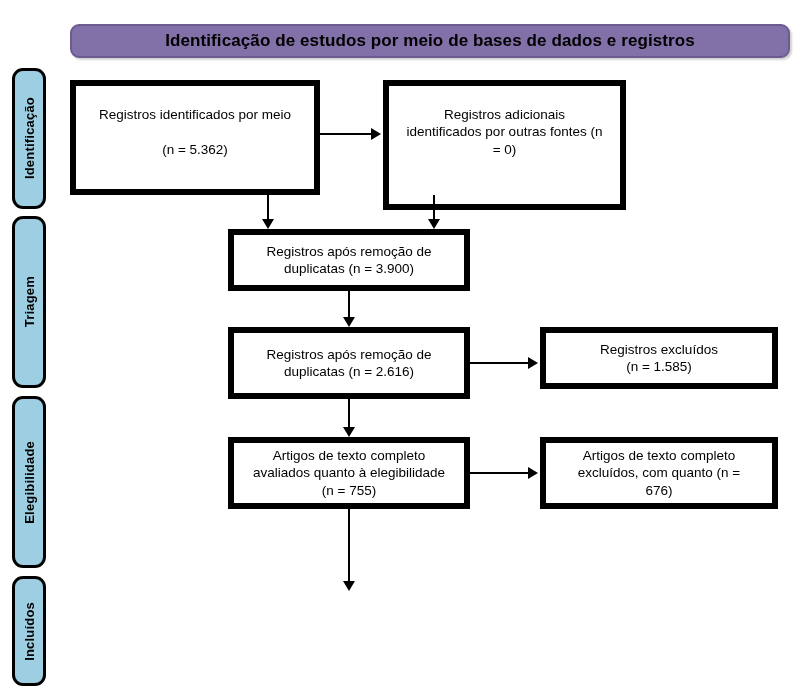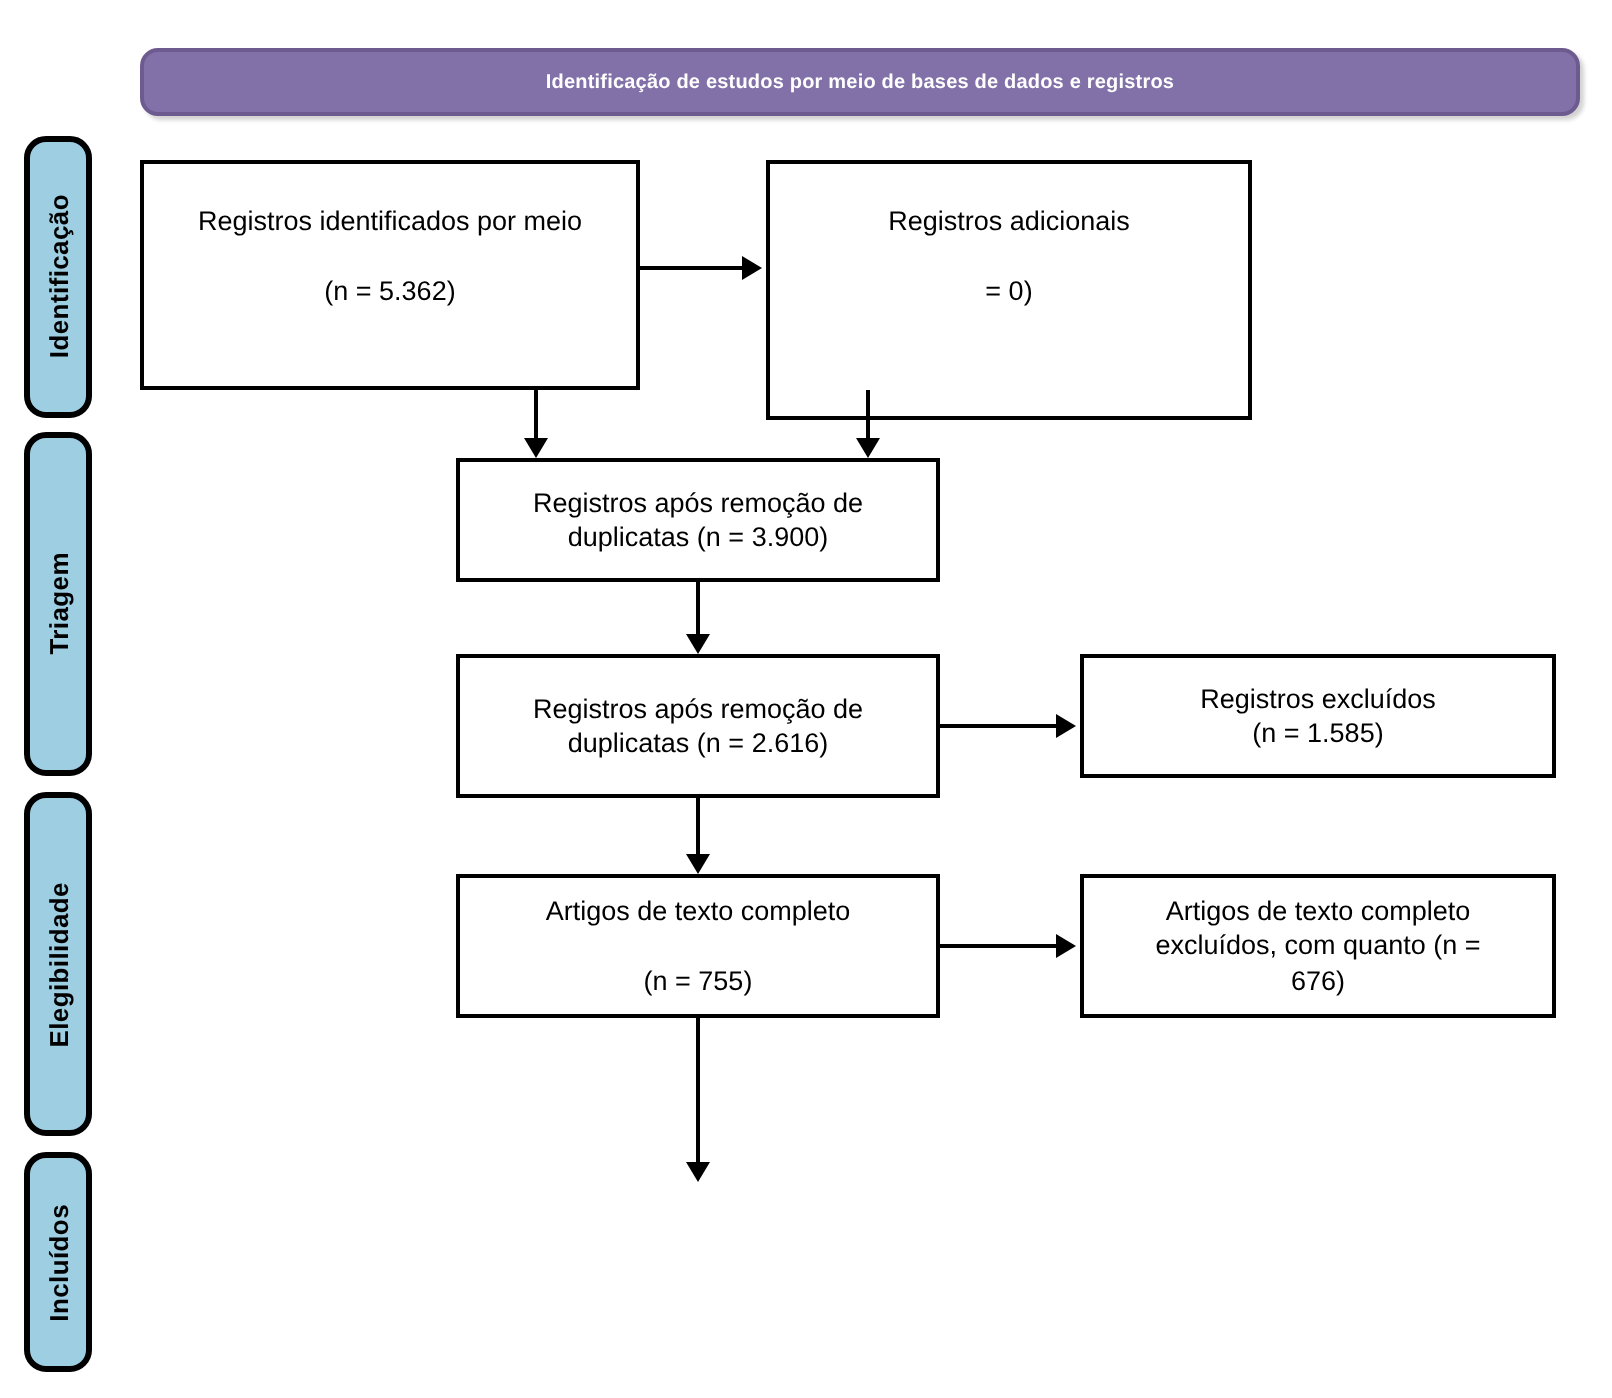--- a/index.html
+++ b/index.html
@@ -35,23 +35,23 @@
     background: #8270a8;
     border: 2px solid #6d5b90;
     border-radius: 9px;
     box-sizing: border-box;
     display: flex;
     align-items: center;
     justify-content: center;
     box-shadow: 2px 2px 2px rgba(0,0,0,0.18);
   }
   .banner-text {
-    font-size: 10px;
+    font-size: 17px;
     font-weight: bold;
-    color: #ffffff;
+    color: #000000;
     letter-spacing: 0.1px;
     text-align: left;
     line-height: 1.1;
   }
 
   
   .stage {
     position: absolute;
     left: 12px;
     width: 34px;
@@ -70,21 +70,21 @@
     font-weight: bold;
     color: #000000;
     white-space: nowrap;
     letter-spacing: 0.2px;
   }
 
   
   .box {
     position: absolute;
     background: #ffffff;
-    border: 2px solid #000000;
+    border: 6px solid #000000;
     box-sizing: border-box;
     display: flex;
     align-items: center;
     justify-content: center;
     padding: 4px 8px;
   }
   .box-text {
     font-size: 13.5px;
     line-height: 1.28;
     text-align: center;
@@ -149,21 +149,21 @@
     <div class="box-text">
       <span>Registros identificados por meio</span><br>
       <br>
       <span>(n = 5.362)</span>
     </div>
   </div>
 
   <div class="box align-top" style="left:383px; top:80px; width:243px; height:130px;">
     <div class="box-text">
       <span>Registros adicionais</span><br>
-      <br>
+      <span>identificados por outras fontes (n</span><br>
       <span>= 0)</span>
     </div>
   </div>
 
   <div class="hline" style="left:320px; top:133px; width:53px;"></div>
   <div class="arrow-right" style="left:371px; top:128px;"></div>
 
   <div class="vline" style="left:267px; top:195px; height:28px;"></div>
   <div class="arrow-down" style="left:262px; top:219px;"></div>
 
@@ -196,21 +196,21 @@
       <span>(n = 1.585)</span>
     </div>
   </div>
 
   <div class="vline" style="left:348px; top:399px; height:32px;"></div>
   <div class="arrow-down" style="left:343px; top:427px;"></div>
 
   <div class="box" style="left:228px; top:437px; width:242px; height:72px;">
     <div class="box-text">
       <span>Artigos de texto completo</span><br>
-      <br>
+      <span>avaliados quanto à elegibilidade</span><br>
       <span>(n = 755)</span>
     </div>
   </div>
 
   <div class="hline" style="left:470px; top:472px; width:60px;"></div>
   <div class="arrow-right" style="left:528px; top:467px;"></div>
 
   <div class="box" style="left:540px; top:437px; width:238px; height:72px;">
     <div class="box-text">
       <span>Artigos de texto completo</span><br>

